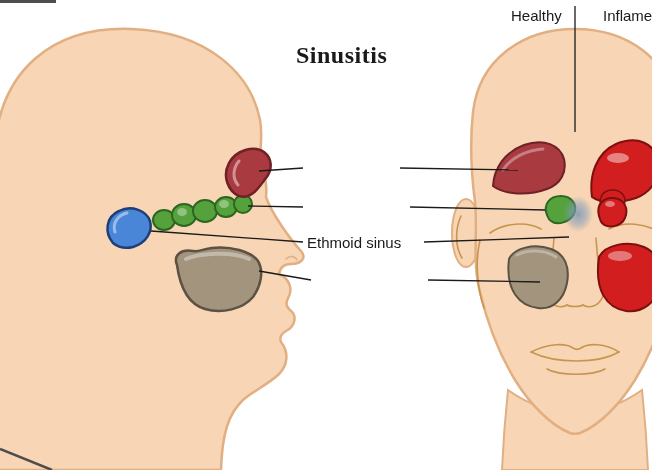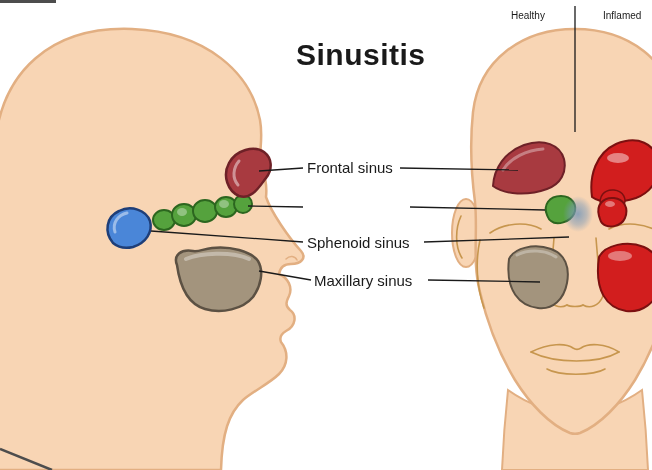--- a/index.html
+++ b/index.html
@@ -10,27 +10,28 @@
     background:#ffffff;
     font-family:"Liberation Sans", sans-serif;
   }
   .canvas svg{position:absolute;left:0;top:0;}
   .label{
     position:absolute;
     color:var(--ink,#1a1a1a);
     white-space:nowrap;
   }
   .title{
-    font-size:30px;
+    font-size:24px;
     font-weight:700;
     line-height:30px;
     letter-spacing:.5px;
+    font-family:Liberation Serif, serif;
   }
   .sinus{font-size:15px;line-height:18px;}
-  .cond{font-size:10px;line-height:18px;text-align:center;}
+  .cond{font-size:15px;line-height:18px;text-align:center;}
   .watermark{
     position:absolute;
     left:567px;top:430px;
     font-size:21px;line-height:24px;
     font-weight:700;
     color:var(--watermark,#9a9a9a);
     white-space:nowrap;
   }
 </style>
 </head>
@@ -148,20 +149,18 @@
       <path d="M 428,280 L 540,282"></path>
       <path d="M 575,6 L 575,132"></path>
     </g>
 
     <path d="M 0,1.5 L 56,1.5" style="stroke:#4d4d4d;stroke-width:3;fill:none;"></path>
     <path d="M 0,449 L 52,470" style="stroke:#4d4d4d;stroke-width:2.5;fill:none;"></path>
   </svg>
 
   <div class="label title" style="left:296px;top:40px">Sinusitis</div>
 
-  <div class="label sinus" style="left:307px;top:159px">Frontal sinus</div>
-  <div class="label sinus" style="left:307px;top:234px">Sphenoid sinus</div>
-  <div class="label sinus" style="left:314px;top:272px">Maxillary sinus</div>
+  <div class="label sinus" style="left:307px;top:234px">Ethmoid sinus</div>
 
   <div class="label cond" style="left:511px;top:7px">Healthy</div>
   <div class="label cond" style="left:603px;top:7px">Inflamed</div>
 
 </div>
 
 </body></html>

